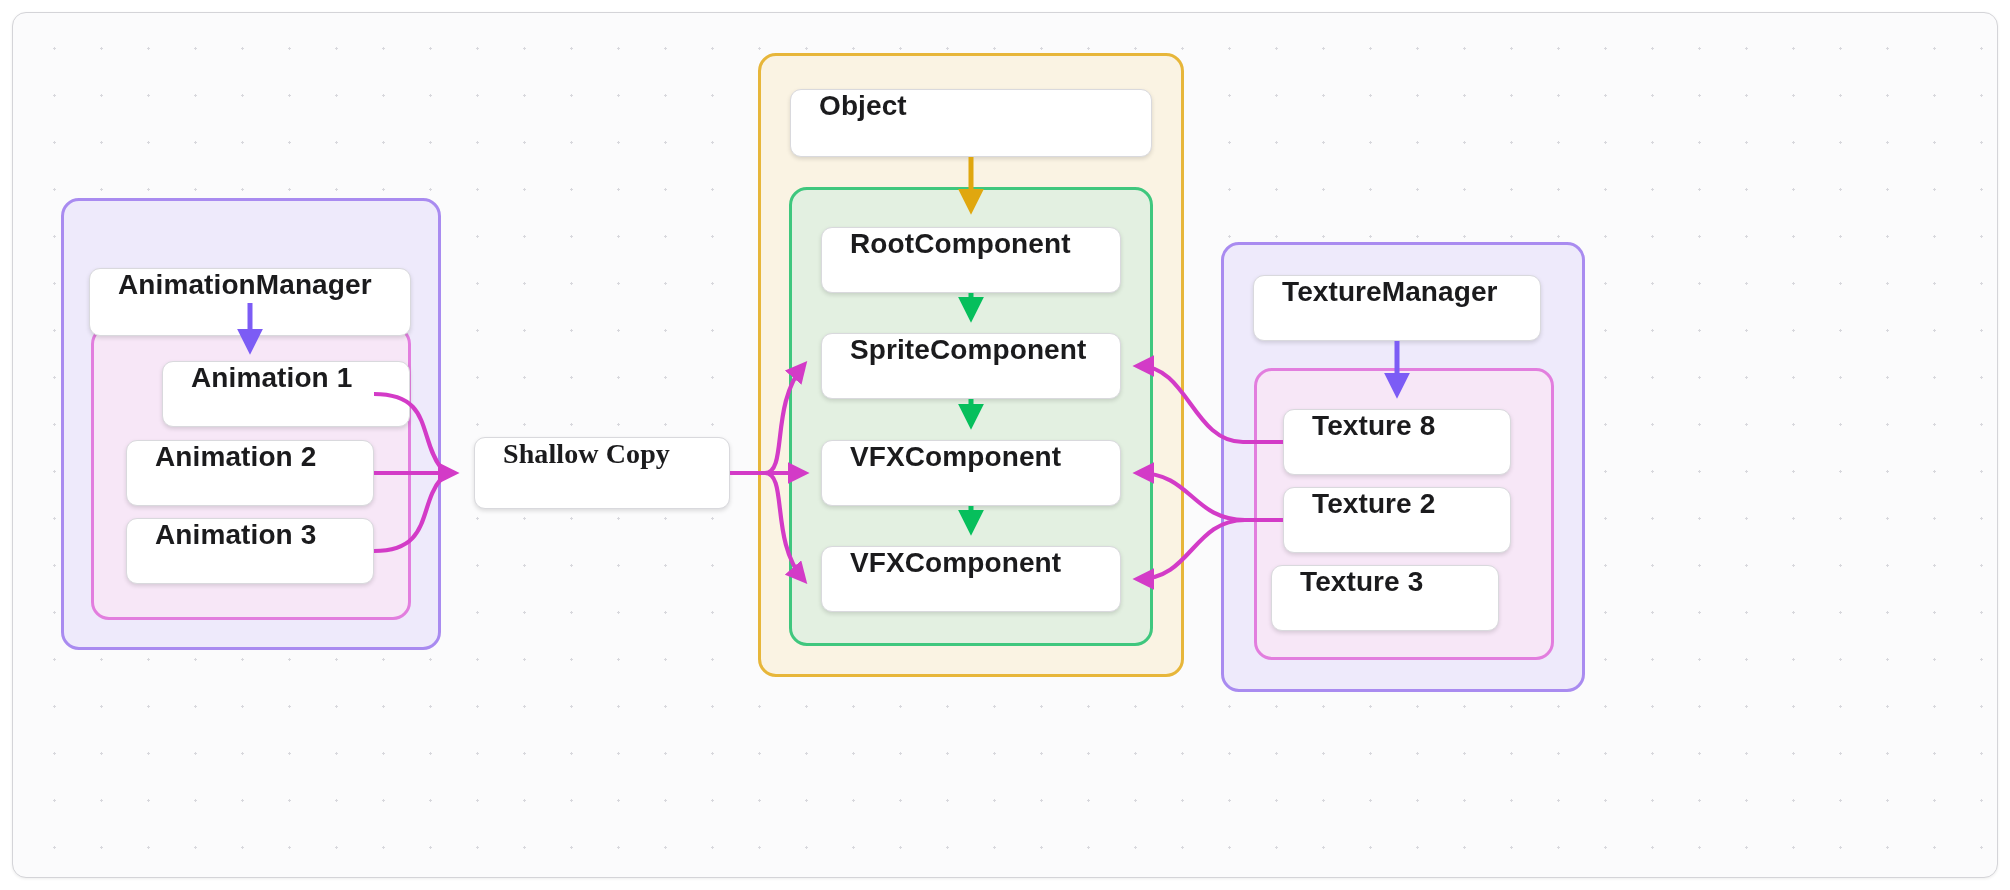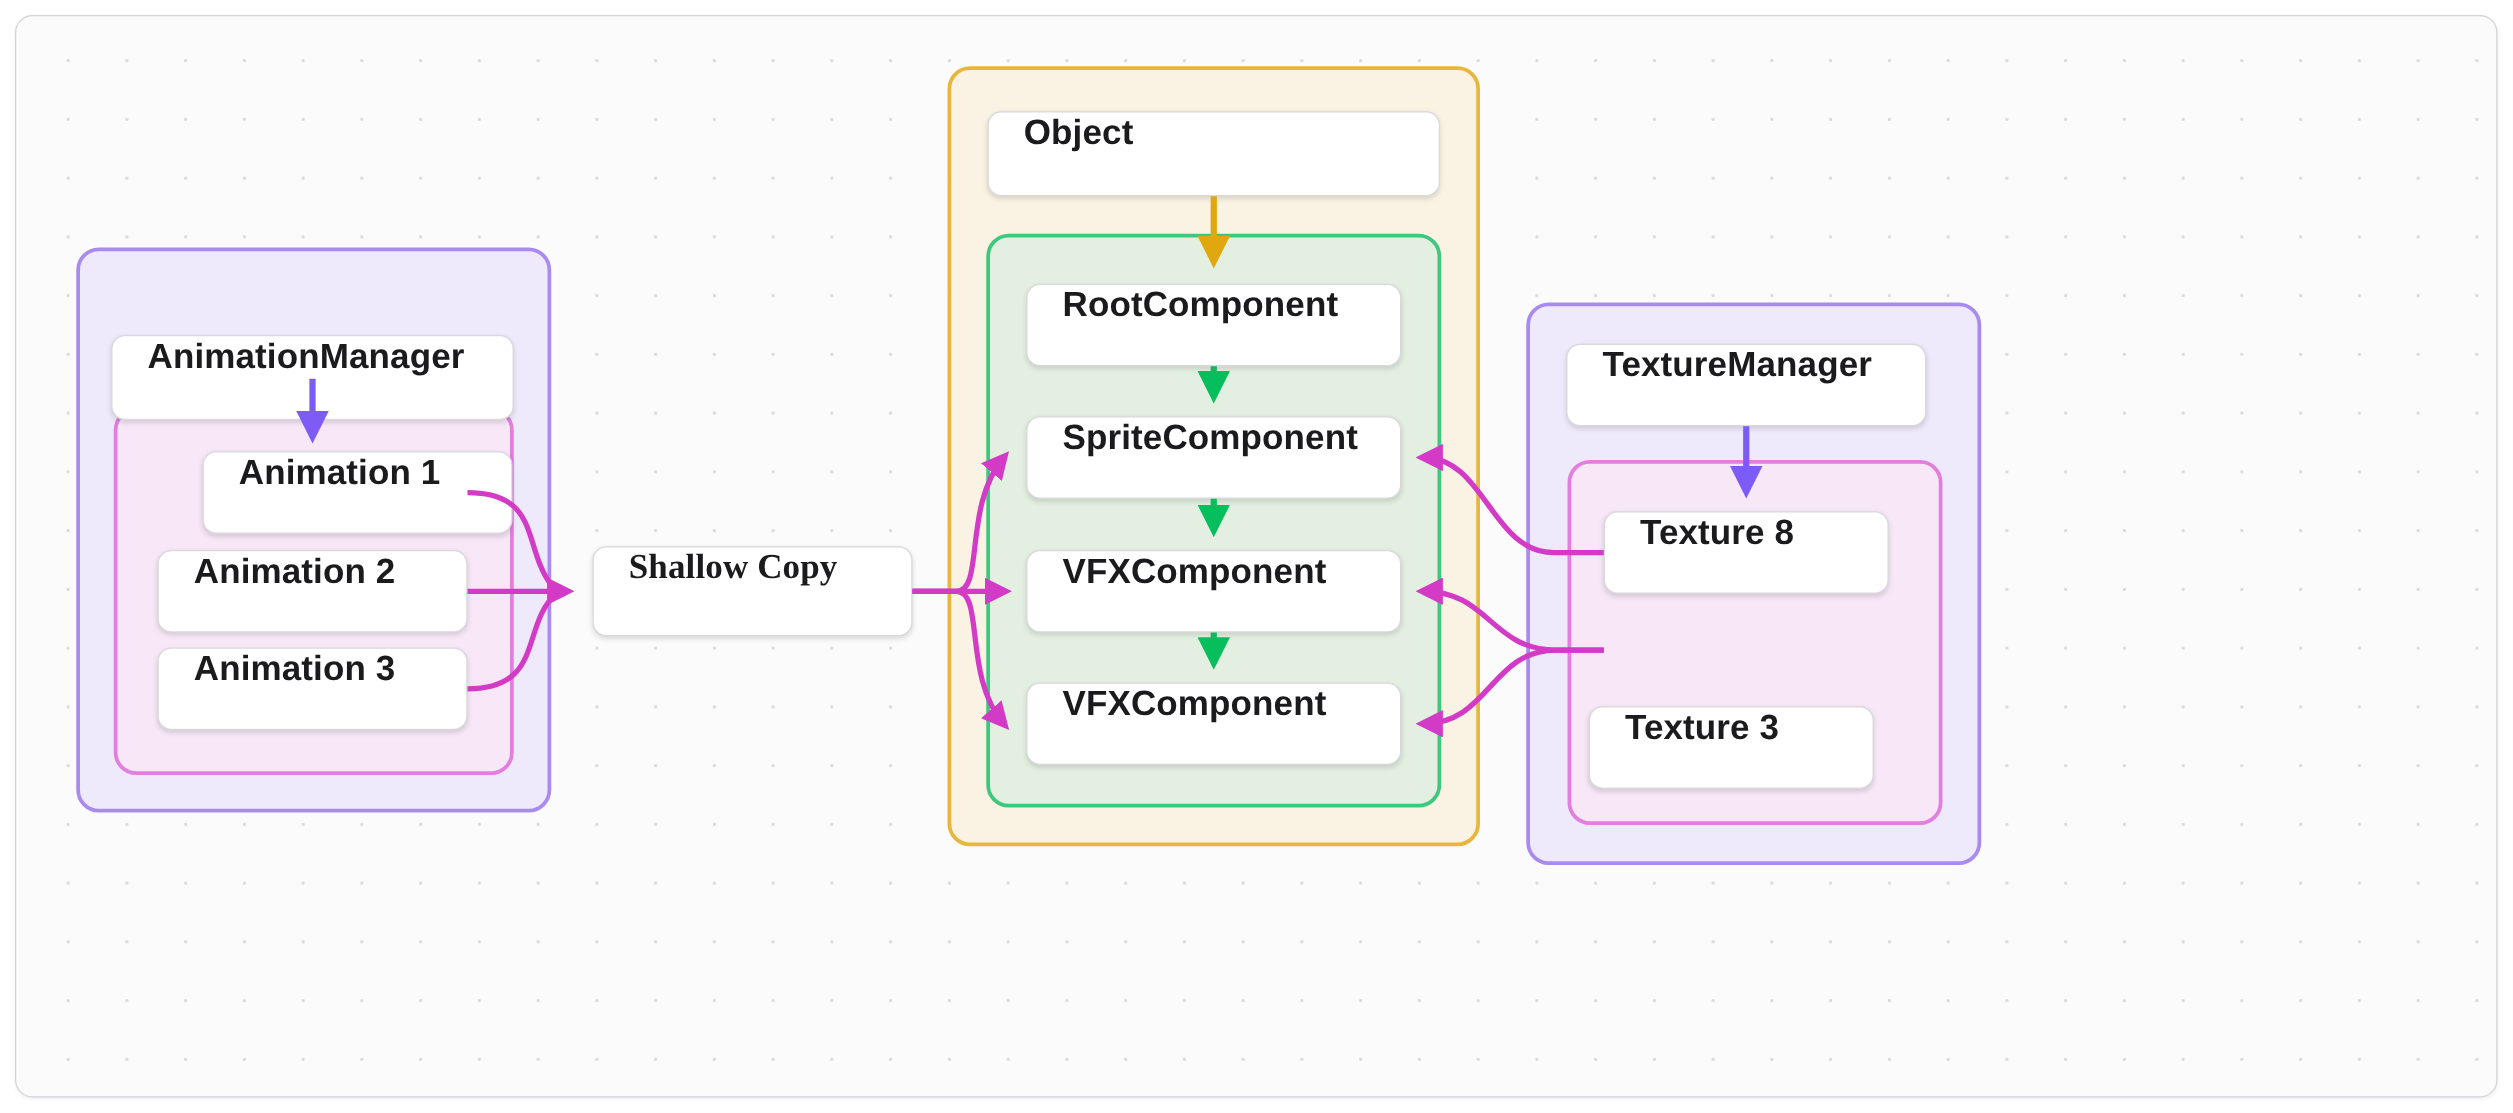--- a/index.html
+++ b/index.html
@@ -120,20 +120,23 @@
   <div class="grp grp-pink" style="left:1241px; top:355px; width:300px; height:292px;"></div>
 
   <div class="node thin" style="left:1240px; top:262px; width:288px; height:66px;">
     <span>TextureManager</span>
   </div>
 
   <div class="node thin" style="left:1270px; top:396px; width:228px; height:66px;">
     <span>Texture 8</span>
   </div>
 
+  <div class="node thin" style="left:1270px; top:474px; width:228px; height:66px;">
+    <span>Texture 2</span>
+  </div>
 
   <div class="node thin" style="left:1258px; top:552px; width:228px; height:66px;">
     <span>Texture 3</span>
   </div>
 
   <svg id="edges" viewBox="0 0 1986 866" xmlns="http://www.w3.org/2000/svg">
     <defs>
       <marker id="ah-purple" viewBox="0 0 10 10" refX="7" refY="5" markerWidth="5.2" markerHeight="5.2" orient="auto-start-reverse">
         <path d="M 0 0 L 10 5 L 0 10 z" fill="#7c5cf5"></path>
       </marker>

